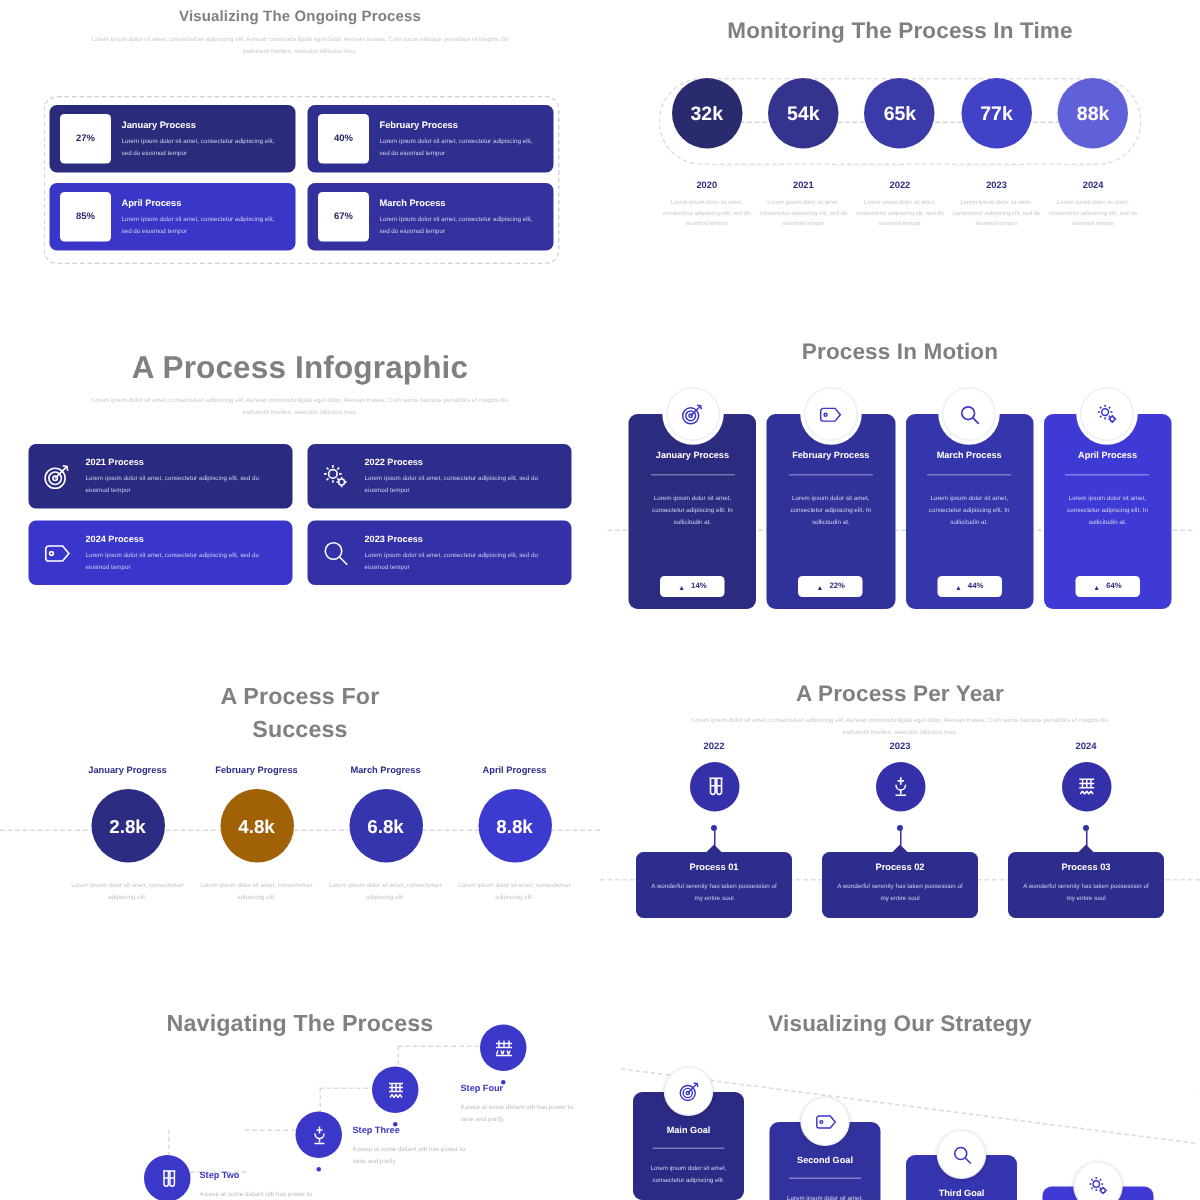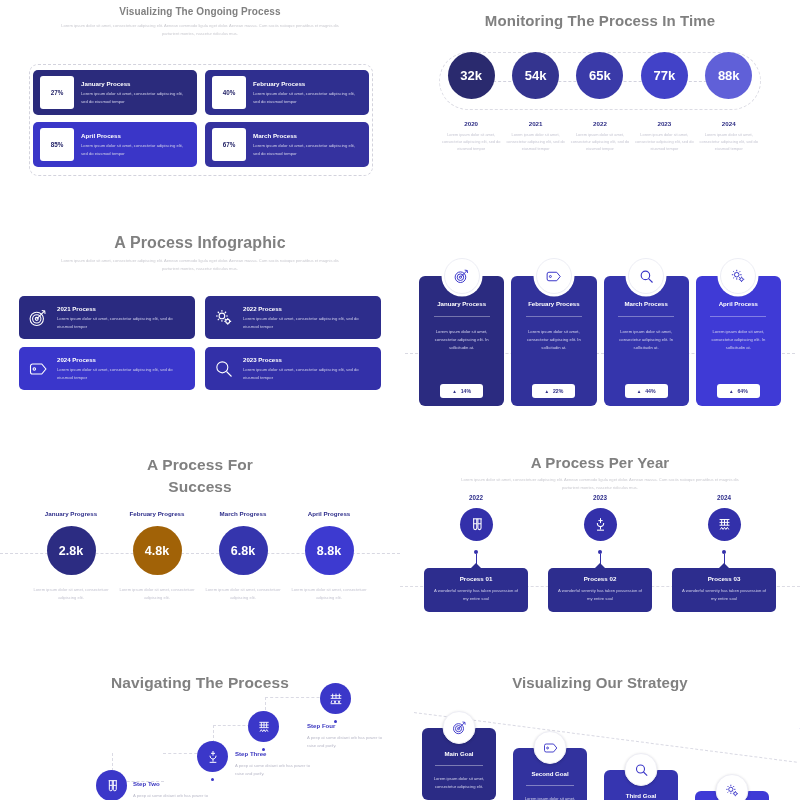--- a/index.html
+++ b/index.html
@@ -80,21 +80,21 @@
   #p2 .labels {
     position: absolute; left: 39px; top: 120px; width: 322px;
     display: flex; justify-content: space-around;
   }
   .ycol { width: 60px; text-align: center; }
   .ycol .yr { color: #2d2d84; font-weight: bold; font-size: 6.2px; margin-bottom: 4px; }
   .ycol .yd { color: #c6c6d2; font-size: 3.9px; line-height: 1.8; }
 
   
   #p3 { left: 0; top: 200px; width: 400px; height: 220px; }
-  #p3 .sec-title { font-size: 16px; margin-top: 34px; }
+  #p3 .sec-title { font-size: 21px; margin-top: 34px; }
   #p3 .grid {
     position: absolute; left: 19px; top: 96px; width: 362px;
     display: grid; grid-template-columns: 1fr 1fr; gap: 8px 10px;
   }
   .icard {
     display: flex; align-items: center; gap: 9px;
     border-radius: 5px; padding: 8px 9px; height: 43px;
   }
   .icard.d1 { background: #2a2a80; }
   .icard.d2 { background: #2d2d8c; }
@@ -145,21 +145,21 @@
 
   
   #p5 { left: 0; top: 420px; width: 400px; height: 240px; }
   #p5 .sec-title { font-size: 15.5px; margin-top: 34px; line-height: 1.45; }
   #p5 .dashline {
     position: absolute; left: 0; right: 0; top: 133px;
     border-top: 1px dashed #d8d8e2;
   }
   #p5 .cols {
     position: absolute; left: 14px; top: 90px; width: 372px;
-    display: flex; justify-content: center;
+    display: flex; justify-content: flex-end;
   }
   .scol { width: 86px; text-align: center; }
   .scol .st { color: #2d2d8a; font-weight: bold; font-size: 6.2px; margin-bottom: 9px; }
   .scol .sball {
     width: 49px; height: 49px; border-radius: 50%; margin: 0 auto;
     display: flex; align-items: center; justify-content: center;
     color: #fff; font-weight: bold; font-size: 12.5px; position: relative; z-index: 2;
   }
   .scol .sd { color: #c3c3d0; font-size: 4.1px; line-height: 1.9; margin-top: 11px; }
 
@@ -373,20 +373,21 @@
         </span>
         <div class="pcard-body">
           <div class="icard-title">2023 Process</div>
           <div class="icard-desc">Lorem ipsum dolor sit amet, consectetur adipiscing elit, sed do eiusmod tempor</div>
         </div>
       </div>
     </div>
   </section>
 
   <section class="panel" id="p4">
+    <h2 class="sec-title">Process In Motion</h2>
     <div class="rowline"></div>
     <div class="cols">
 
       <div class="mcol">
         <div class="mbadge">
           <svg viewBox="0 0 24 24" fill="none" stroke="currentColor" stroke-width="1.4">
             <circle cx="10.5" cy="13" r="7.5"></circle>
               <circle cx="10.5" cy="13" r="4.6"></circle>
               <circle cx="10.5" cy="13" r="1.6"></circle>
             <path d="M10.5 13 L20 3.5"></path>

